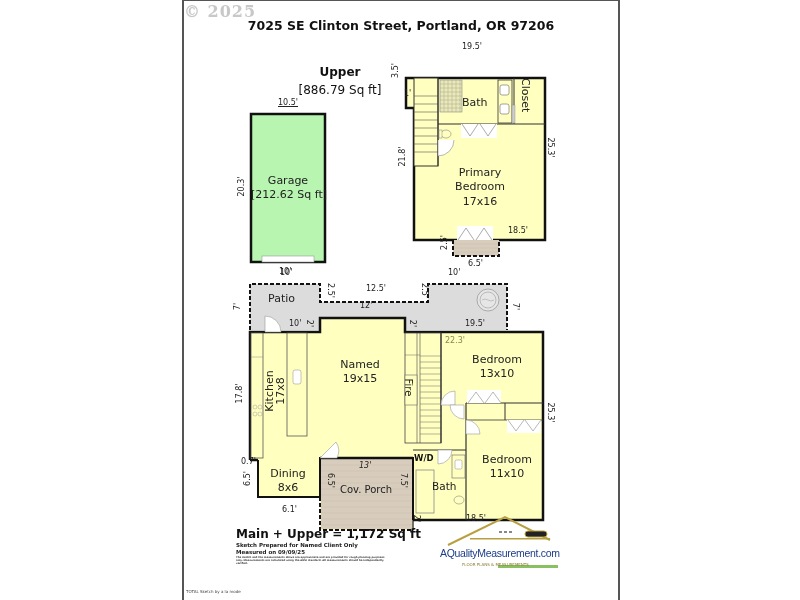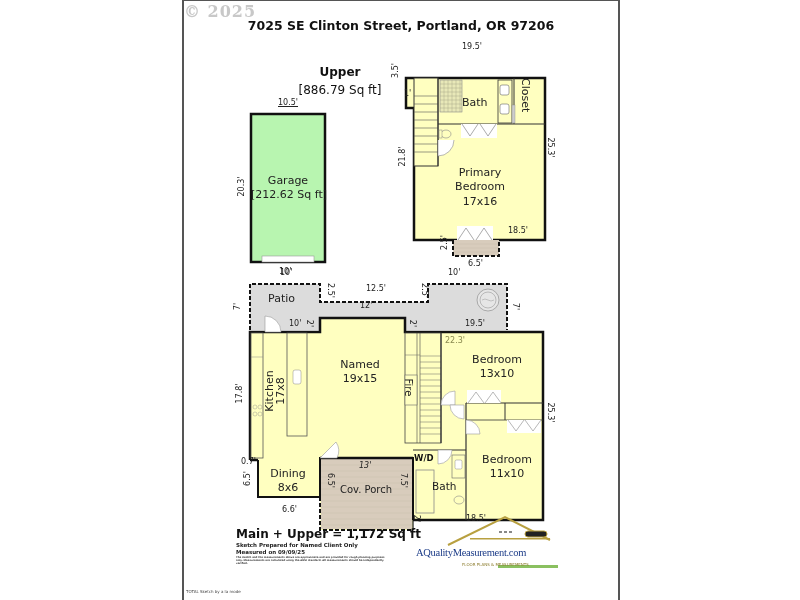--- a/index.html
+++ b/index.html
@@ -10,21 +10,21 @@
     .title { left: 182px; width: 438px; top: 18px; text-align: center; font-size: 12.5px; font-weight: bold; color: #111; }
     .dim { font-size: 8px; color: #222; white-space: nowrap; }
     .vert { transform: rotate(-90deg); transform-origin: center center; }
     .vert90 { transform: rotate(90deg); transform-origin: center center; }
     .room-text { text-align: center; font-size: 11px; color: #222; line-height: 1.3; white-space: nowrap; }
     .floor-head { text-align: center; font-size: 12px; color: #111; line-height: 1.5; }
     .floor-head b { font-weight: bold; }
     svg { position: absolute; left: 0; top: 0; }
     .footer-total { left: 236px; top: 527px; font-size: 12px; font-weight: bold; color: #111; }
     .footer-small { left: 236px; font-size: 5.5px; font-weight: bold; color: #222; }
-    .logo-text { left: 416px; top: 547px; font-family: Liberation Serif, serif; font-size: 10.5px; color: #1c3c88; letter-spacing: -0.3px; }
+    .logo-text { left: 440px; top: 547px; font-family: Liberation Sans, sans-serif; font-size: 10.5px; color: #1c3c88; letter-spacing: -0.3px; }
     .logo-sub { left: 462px; top: 562px; font-size: 4px; color: #8a7a2a; }
     .sketch-credit { left: 186px; top: 589px; font-size: 4px; color: #444; }
   </style>
 </head>
 <body>
 
 <div class="page"></div>
 
 <div class="abs copyright">© 2025</div>
 <div class="abs title">7025 SE Clinton Street, Portland, OR 97206</div>
@@ -248,21 +248,21 @@
 <div class="abs dim" style="left:289px; top:319px;">10'</div>
 <div class="abs dim vert90" style="left:306px; top:319px;">2'</div>
 <div class="abs dim vert90" style="left:409px; top:319px;">2'</div>
 <div class="abs dim" style="left:465px; top:319px;">19.5'</div>
 
 <div class="abs dim" style="left:445px; top:336px; color:#8a8a50;">22.3'</div>
 <div class="abs dim vert" style="left:229px; top:389px;">17.8'</div>
 <div class="abs dim vert90" style="left:540px; top:408px;">25.3'</div>
 <div class="abs dim" style="left:241px; top:457px;">0.7'</div>
 <div class="abs dim vert" style="left:240px; top:474px;">6.5'</div>
-<div class="abs dim" style="left:282px; top:505px;">6.6'</div>
+<div class="abs dim" style="left:282px; top:505px;">6.1'</div>
 <div class="abs dim" style="left:359px; top:461px;font-style:italic;">13'</div>
 <div class="abs dim vert90" style="left:323px; top:476px;">6.5'</div>
 <div class="abs dim vert90" style="left:396px; top:476px;">7.5'</div>
 <div class="abs dim vert90" style="left:413px; top:514px;">2'</div>
 <div class="abs dim" style="left:466px; top:514px;">18.5'</div>
 
 <div class="abs room-text" style="left:330px; top:358px; width:60px;">
   <div>Named</div>
   <div>19x15</div>
 </div>

